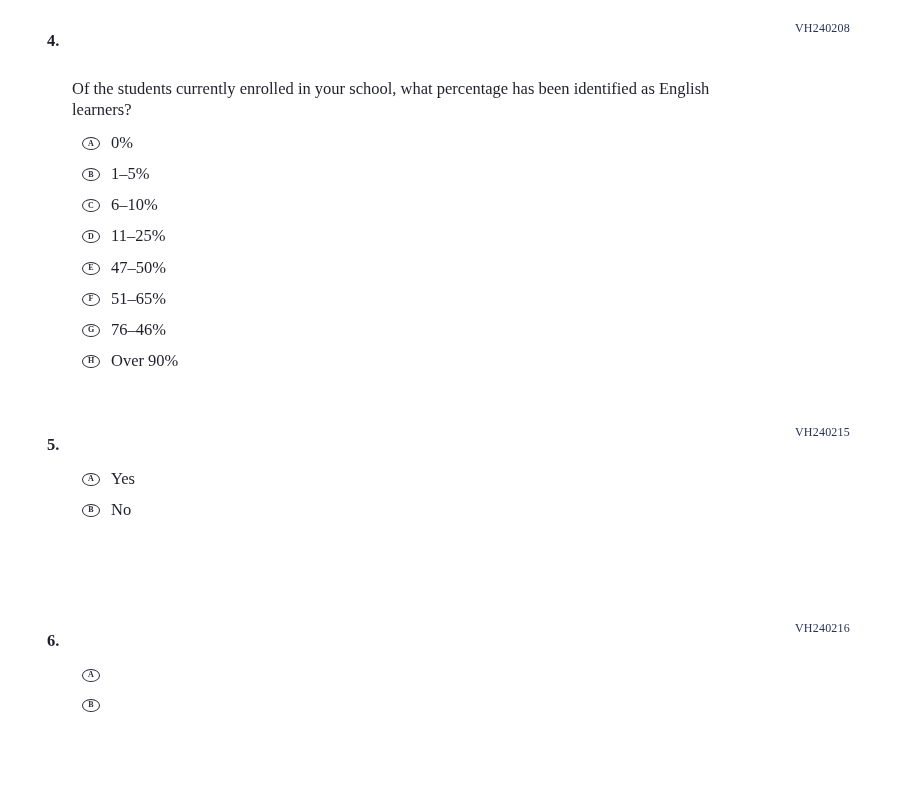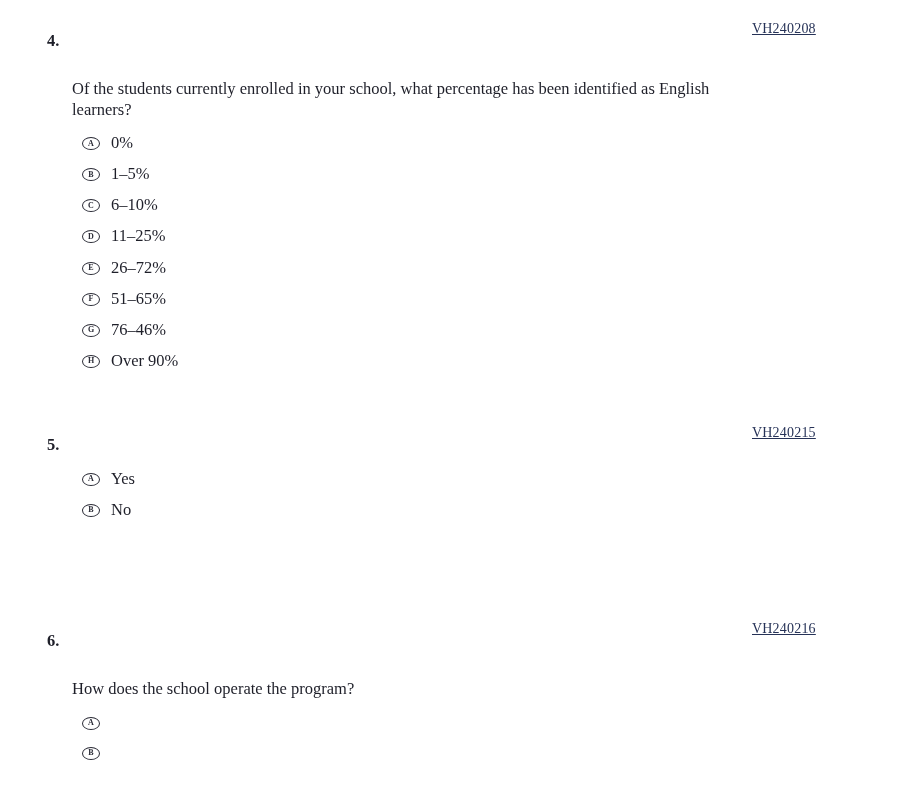--- a/index.html
+++ b/index.html
@@ -13,25 +13,24 @@
     color: #1e1f29;
     overflow: hidden;
   }
   .question { position: absolute; left: 0; width: 912px; }
   .q4 { top: 21px; }
   .q5 { top: 425px; }
   .q6 { top: 621px; }
   .qcode {
     position: absolute;
     top: 0;
-    left: 752px;
-    font-size: 14px;
+    left: 795px;
+    font-size: 12px;
     letter-spacing: 0.2px;
     color: #263257;
-    text-decoration: underline;
   }
   .qrow {
     display: flex;
     padding-top: 10px;
     margin-left: 47px;
     font-size: 16.5px;
     line-height: 20.6px;
   }
   .qnum { font-weight: bold; width: 25px; flex: 0 0 25px; }
   .qtext { max-width: 700px; margin-top: 48px; }
@@ -97,21 +96,21 @@
       <div class="option">
         <span class="bubble">
             <span class="bletter">D</span>
           </span>
         <span class="olabel">11–25%</span>
       </div>
       <div class="option">
         <span class="bubble">
             <span class="bletter">E</span>
           </span>
-        <span class="olabel">26–72%</span>
+        <span class="olabel">47–50%</span>
       </div>
       <div class="option">
         <span class="bubble">
             <span class="bletter">F</span>
           </span>
         <span class="olabel">51–65%</span>
       </div>
       <div class="option">
         <span class="bubble">
             <span class="bletter">G</span>
@@ -145,21 +144,20 @@
           </span>
         <span class="olabel">No</span>
       </div>
     </div>
   </section>
 
   <section class="question q6">
     <div class="qcode">VH240216</div>
     <div class="qrow">
       <span class="qnum">6.</span>
-      <span class="qtext">How does the school operate the program?</span>
     </div>
     <div class="options">
       <div class="option">
         <span class="bubble">
             <span class="bletter">A</span>
           </span>
       </div>
       <div class="option">
         <span class="bubble">
             <span class="bletter">B</span>

